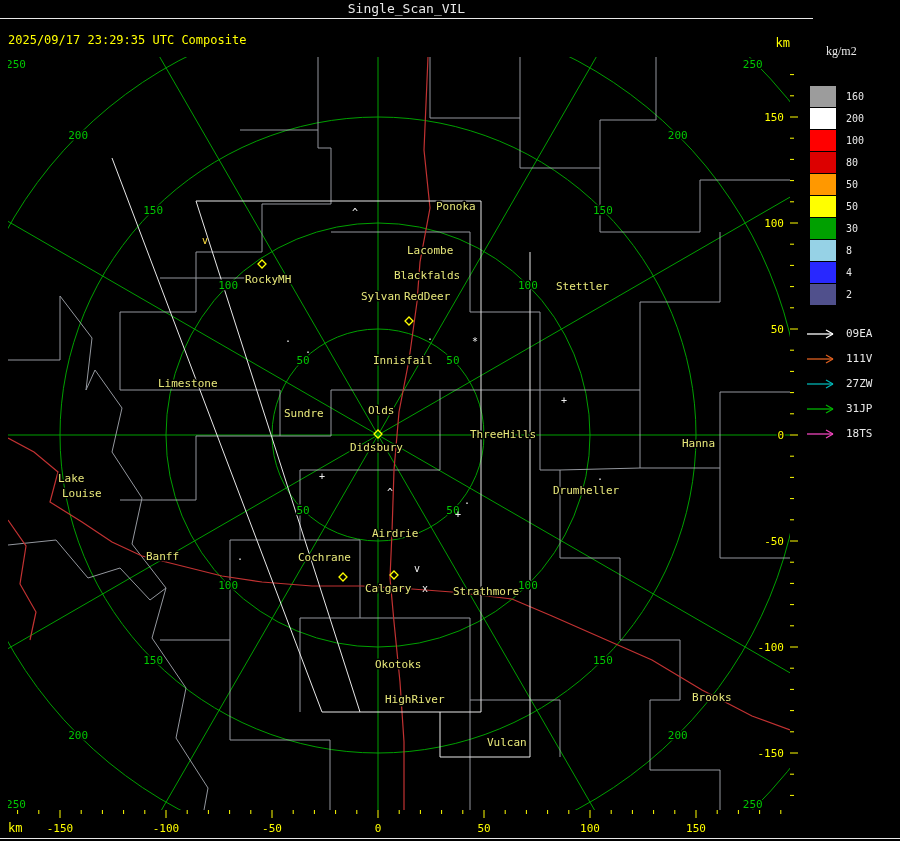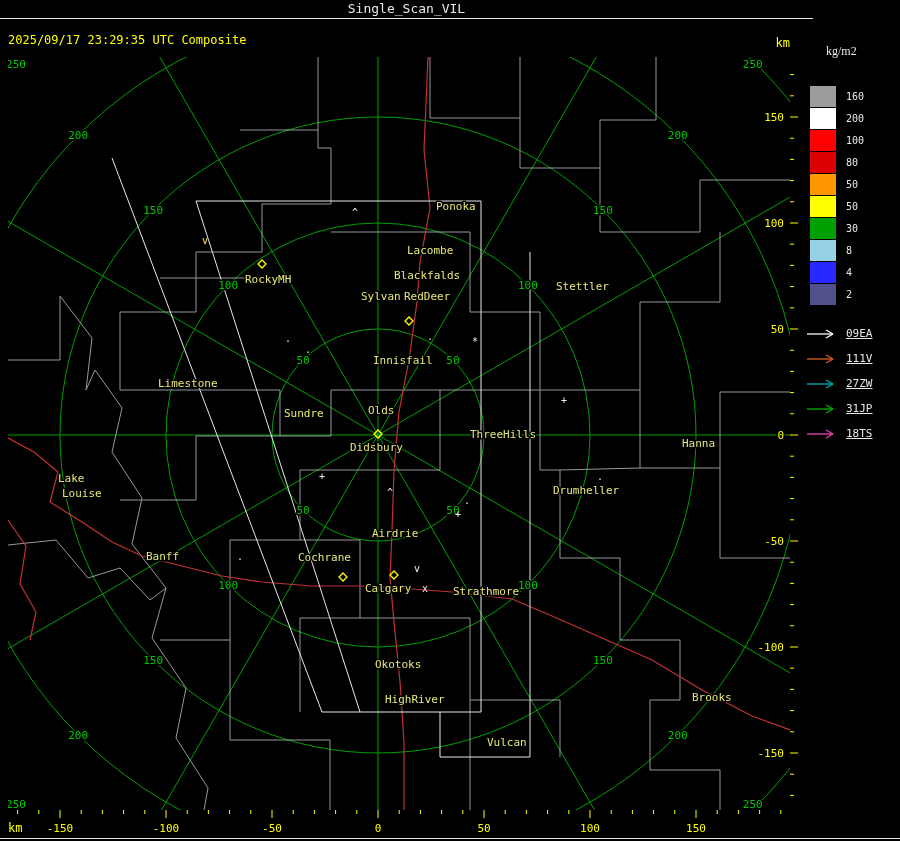--- a/index.html
+++ b/index.html
@@ -15,21 +15,21 @@
   #map-svg{position:absolute;left:0;top:0;}
   #map-svg text{font-family:"DejaVu Sans Mono",monospace;}
   .knockout{paint-order:stroke;stroke:#000;stroke-width:3px;stroke-linejoin:round;}
   #side-panel{position:absolute;left:802px;top:44px;width:98px;color:#e8e8e8;}
   #legend-title{margin-left:24px;font-size:12px;color:#e8e8e8;font-family:Liberation Serif, serif;}
   #colorbar{margin:26px 0 0 8px;}
   .cb-row{display:flex;align-items:center;height:22px;}
   .cb-swatch{width:26px;height:21px;}
   .cb-val{margin-left:10px;font-size:10px;color:#e8e8e8;}
   #radar-legend{margin:16px 0 0 4px;}
-  .rl-row{display:flex;align-items:center;height:25px;text-decoration:underline;}
+  .rl-row{display:flex;align-items:center;height:25px;}
   .rl-id{margin-left:6px;font-size:11px;color:#e8e8e8;}
   #bottom-line{position:absolute;left:0;top:838px;width:900px;height:1px;background:#e8e8e8;}
 </style>
 </head>
 <body>
 
 <div class="screen">
 
   <svg id="map-svg" width="900" height="841">
       <defs>

